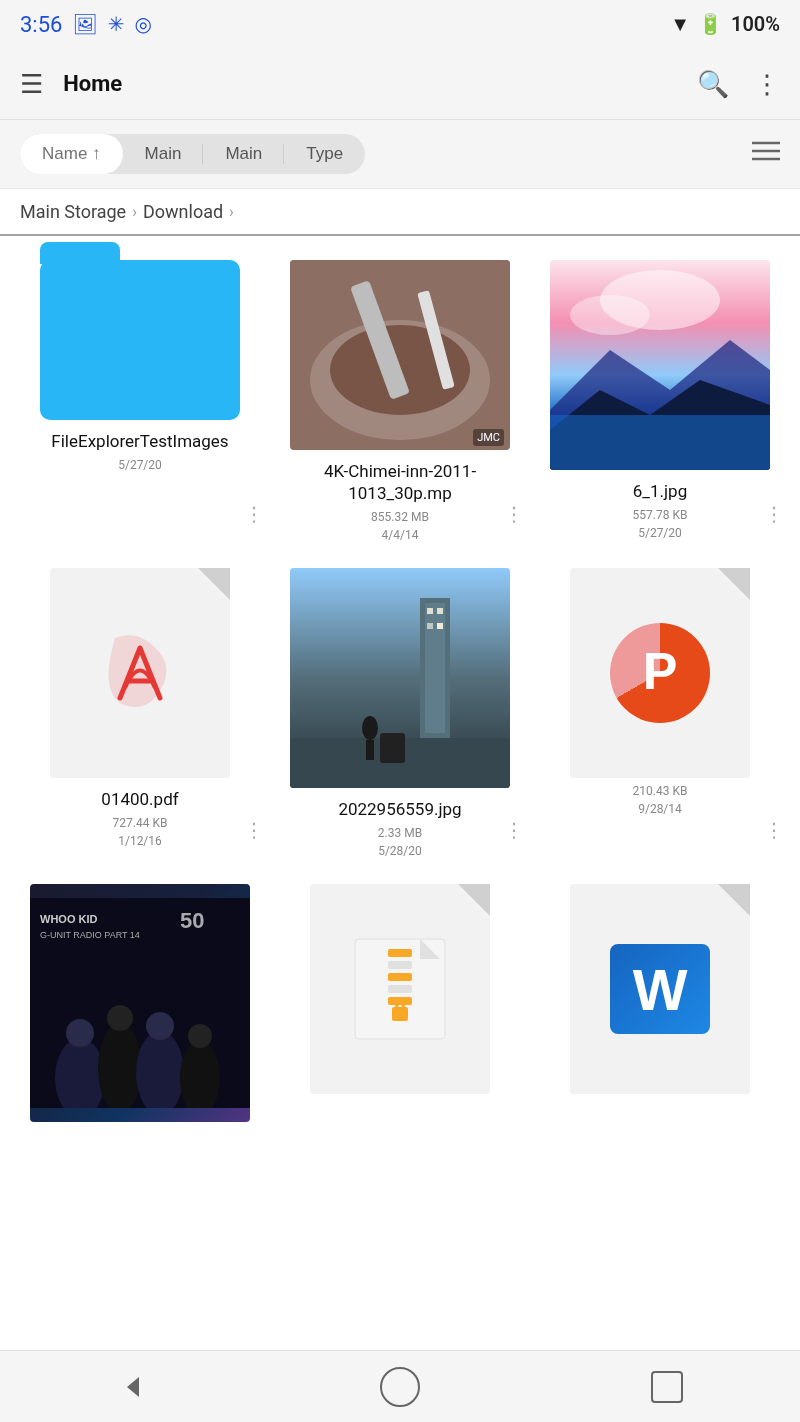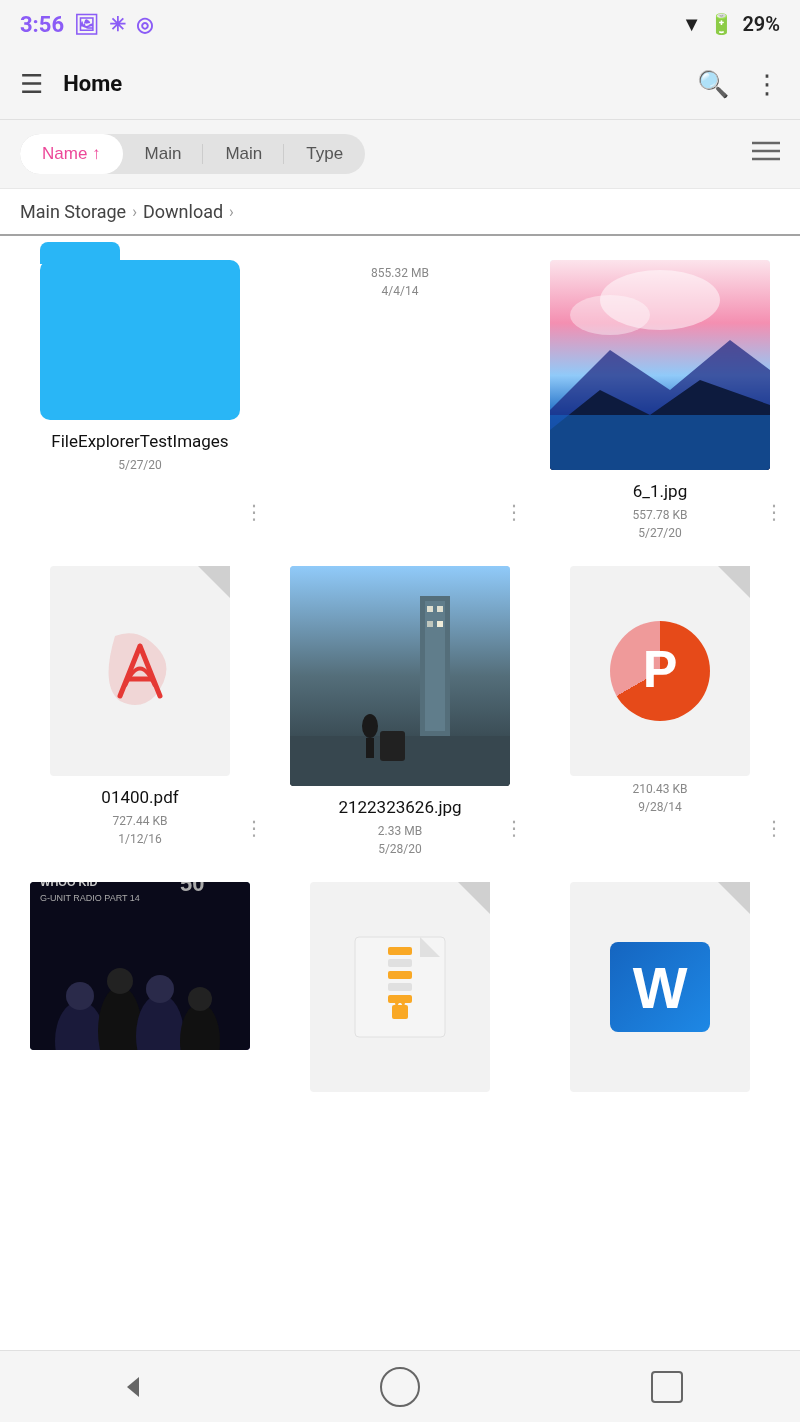--- a/index.html
+++ b/index.html
@@ -18,22 +18,22 @@
       display: flex;
       align-items: center;
       justify-content: space-between;
       padding: 0 20px;
     }
     .status-left {
       display: flex;
       align-items: center;
       gap: 10px;
       font-size: 22px;
-      font-weight: 700;
-      color: #8b5cf6;
+      font-weight: 400;
+      color: #1d4ed8;
     }
     .status-right {
       display: flex;
       align-items: center;
       gap: 8px;
       font-size: 20px;
       font-weight: 600;
       color: #222;
     }
 
@@ -87,21 +87,21 @@
       padding: 10px 22px;
       font-size: 17px;
       color: #555;
       cursor: pointer;
       border: none;
       background: transparent;
       position: relative;
     }
     .sort-btn.active {
       background: #fff;
-      color: #ec4899;
+      color: #737373;
       border-radius: 30px;
       font-weight: 500;
     }
     .sort-btn:not(:last-child)::after {
       content: '';
       position: absolute;
       right: 0;
       top: 25%;
       height: 50%;
       width: 1px;
@@ -327,21 +327,21 @@
     }
     .img-city {
       width: 220px;
       height: 220px;
       background: linear-gradient(180deg, #90caf9 0%, #64b5f6 30%, #78909c 55%, #546e7a 70%, #37474f 85%, #263238 100%);
       border-radius: 4px;
       overflow: hidden;
     }
     .img-album {
       width: 220px;
-      height: 168px;
+      height: 238px;
       background: linear-gradient(135deg, #1a1a2e 0%, #16213e 40%, #0f3460 70%, #533483 100%);
       border-radius: 4px;
       overflow: hidden;
       display: flex;
       align-items: center;
       justify-content: center;
     }
 
     
     .nav-bar {
@@ -388,21 +388,21 @@
 <div class="status-bar">
   <div class="status-left">
     <span>3:56</span>
     <span style="font-size:20px;">🖼</span>
     <span style="font-size:20px;">✳</span>
     <span style="font-size:20px;">◎</span>
   </div>
   <div class="status-right">
     <span>▼</span>
     <span>🔋</span>
-    <span>29%</span>
+    <span>100%</span>
   </div>
 </div>
 
 <div class="toolbar">
   <div class="toolbar-left">
     <span class="toolbar-icon">☰</span>
     <span class="toolbar-title">Home</span>
   </div>
   <div class="toolbar-right">
     <span class="toolbar-icon">🔍</span>
@@ -438,20 +438,32 @@
   <div class="file-grid">
 
     <div class="file-item">
       <div class="file-thumb-folder"></div>
       <span class="file-name">FileExplorerTestImages</span>
       <span class="file-meta">5/27/20</span>
       <span class="file-more">⋮</span>
     </div>
 
     <div class="file-item">
+      <div class="img-food">
+
+        <svg width="220" height="190" viewBox="0 0 220 190" style="position:absolute;top:0;left:0;">
+          <rect width="220" height="190" fill="#8d6e63"></rect>
+          <ellipse cx="110" cy="120" rx="90" ry="60" fill="#a1887f"></ellipse>
+          <ellipse cx="110" cy="110" rx="70" ry="45" fill="#795548"></ellipse>
+          <rect x="80" y="20" width="20" height="120" rx="4" fill="#bdbdbd" transform="rotate(-20,90,80)"></rect>
+          <rect x="140" y="30" width="12" height="100" rx="3" fill="#e0e0e0" transform="rotate(-15,146,80)"></rect>
+        </svg>
+        <span style="position:absolute;bottom:4px;right:6px;color:#fff;font-size:11px;background:rgba(0,0,0,0.4);padding:2px 4px;border-radius:3px;">JMC</span>
+      </div>
+      <span class="file-name">4K-Chimei-inn-2011-1013_30p.mp</span>
       <span class="file-meta">855.32 MB<br>4/4/14</span>
       <span class="file-more">⋮</span>
     </div>
 
     <div class="file-item">
       <div class="img-sky">
         <svg width="220" height="210" viewBox="0 0 220 210">
           <defs>
             <linearGradient id="sky1" x1="0" y1="0" x2="0" y2="1">
               <stop offset="0%" stop-color="#fce4ec"></stop>
@@ -512,21 +524,21 @@
           <rect x="147" y="55" width="6" height="6" fill="#fff8e1" opacity="0.9"></rect>
 
           <rect x="0" y="170" width="220" height="50" fill="#37474f"></rect>
 
           <ellipse cx="80" cy="160" rx="8" ry="12" fill="#1a1a1a"></ellipse>
           <rect x="76" y="172" width="8" height="20" fill="#1a1a1a"></rect>
 
           <rect x="90" y="165" width="25" height="30" rx="3" fill="#212121"></rect>
         </svg>
       </div>
-      <span class="file-name">2122323626.jpg</span>
+      <span class="file-name">2022956559.jpg</span>
       <span class="file-meta">2.33 MB<br>5/28/20</span>
       <span class="file-more">⋮</span>
     </div>
 
     <div class="file-item">
       <div class="ppt-icon-wrap">
         <div class="ppt-circle">
           <span class="ppt-p">P</span>
         </div>
       </div>

